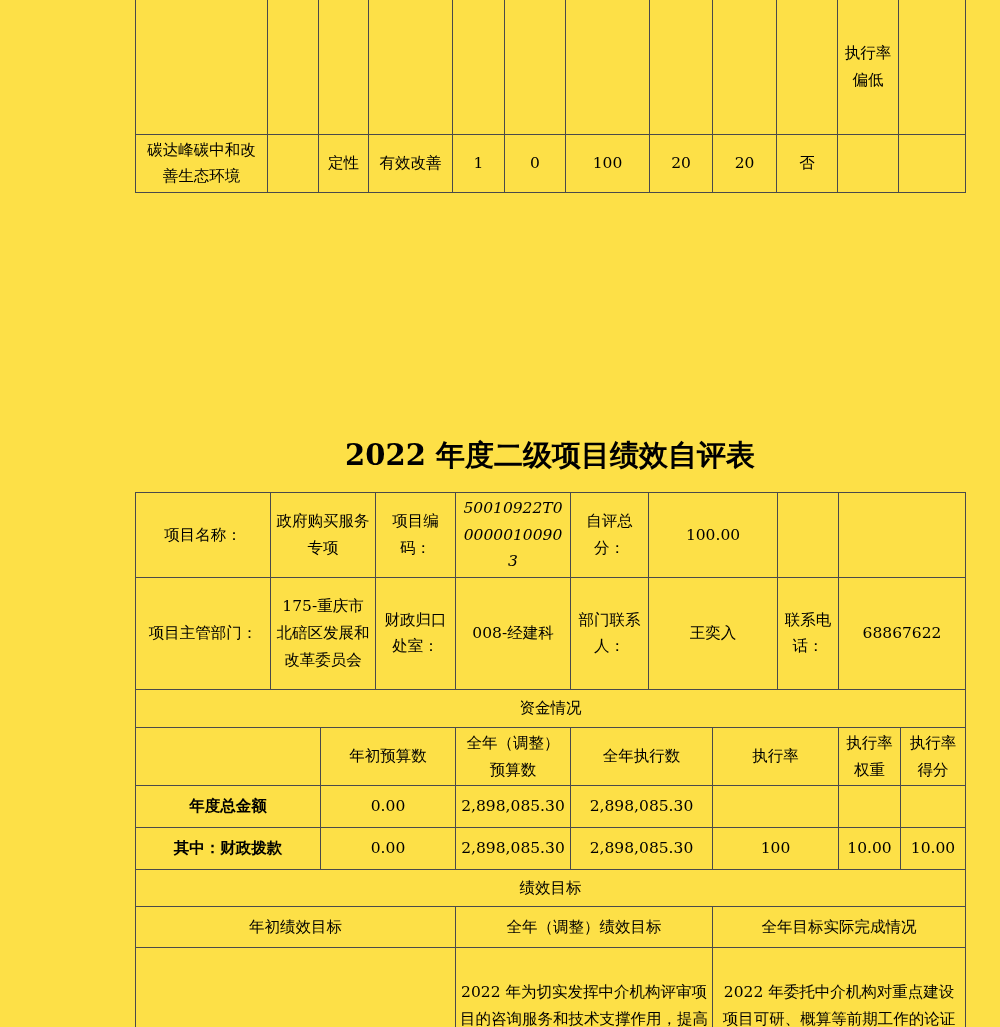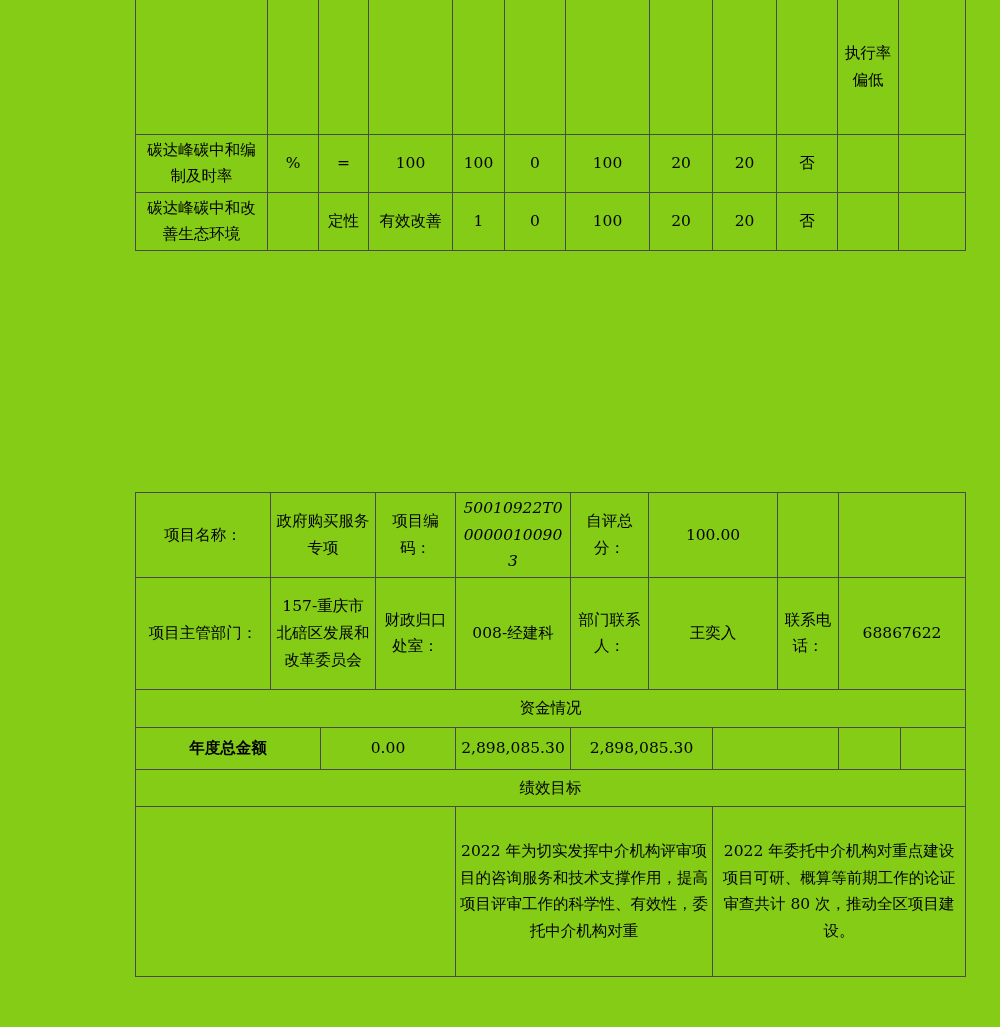--- a/index.html
+++ b/index.html
@@ -1,21 +1,21 @@
 <!DOCTYPE html>
 <html><head>
 <meta charset="utf-8">
 <style>
   html,body{margin:0;padding:0;background:#ffffff;}
   .page{
     position:relative;
     width:1000px;
     height:1027px;
     overflow:hidden;
-    background:#84cc16;
+    background:#fde047;
     color:#000000;
     font-family:"DejaVu Serif","Liberation Serif",serif;
   }
   table.doc-table{
     border-collapse:collapse;
     table-layout:fixed;
     position:absolute;
     left:135px;
     width:830px;
   }
@@ -77,50 +77,37 @@
           <td></td>
           <td></td>
           <td></td>
           <td></td>
           <td></td>
           <td></td>
           <td class="left top">执行率偏低</td>
           <td></td>
         </tr>
         <tr style="height: 57px;">
-          <td class="left">碳达峰碳中和编制及时率</td>
-          <td>%</td>
-          <td>=</td>
-          <td>100</td>
-          <td>100</td>
-          <td>0</td>
-          <td>100</td>
-          <td>20</td>
-          <td>20</td>
-          <td>否</td>
-          <td></td>
-          <td></td>
-        </tr>
-        <tr style="height: 57px;">
           <td class="left">碳达峰碳中和改善生态环境</td>
           <td></td>
           <td>定性</td>
           <td>有效改善</td>
           <td>1</td>
           <td>0</td>
           <td>100</td>
           <td>20</td>
           <td>20</td>
           <td>否</td>
           <td></td>
           <td></td>
         </tr>
       </tbody>
   </table>
 
+  <div class="doc-title">2022 年度二级项目绩效自评表</div>
 
   <table class="doc-table t2">
     <colgroup>
       <col style="width:135px">
         <col style="width:50px">
         <col style="width:55px">
       <col style="width:80px">
         <col style="width:115px">
         <col style="width:78px">
       <col style="width:64px">
@@ -135,42 +122,65 @@
           <td colspan="2">政府购买服务专项</td>
           <td>项目编码：</td>
           <td class="ba">50010922T000000100903</td>
           <td>自评总分：</td>
           <td colspan="2">100.00</td>
           <td></td>
           <td colspan="2"></td>
         </tr>
         <tr style="height: 112px;">
           <td>项目主管部门：</td>
-          <td colspan="2">157-重庆市北碚区发展和改革委员会</td>
+          <td colspan="2">175-重庆市北碚区发展和改革委员会</td>
           <td>财政归口处室：</td>
           <td>008-经建科</td>
           <td>部门联系人：</td>
           <td colspan="2">王奕入</td>
           <td>联系电话：</td>
           <td colspan="2">68867622</td>
         </tr>
         <tr style="height: 38px;">
           <td colspan="11">资金情况</td>
         </tr>
+        <tr style="height: 55px;">
+          <td colspan="2"></td>
+          <td colspan="2">年初预算数</td>
+          <td>全年（调整）预算数</td>
+          <td colspan="2">全年执行数</td>
+          <td colspan="2">执行率</td>
+          <td>执行率权重</td>
+          <td>执行率得分</td>
+        </tr>
         <tr style="height: 42px;">
           <td colspan="2" class="right">年度总金额</td>
           <td colspan="2">0.00</td>
           <td>2,898,085.30</td>
           <td colspan="2">2,898,085.30</td>
           <td colspan="2"></td>
           <td></td>
           <td></td>
         </tr>
+        <tr style="height: 42px;">
+          <td colspan="2" class="right">其中：财政拨款</td>
+          <td colspan="2">0.00</td>
+          <td>2,898,085.30</td>
+          <td colspan="2">2,898,085.30</td>
+          <td colspan="2">100</td>
+          <td>10.00</td>
+          <td>10.00</td>
+        </tr>
         <tr style="height: 37px;">
           <td colspan="11">绩效目标</td>
+        </tr>
+        <tr style="height: 41px;">
+          <td colspan="4">年初绩效目标</td>
+          <td colspan="3">全年（调整）绩效目标</td>
+          <td colspan="4">全年目标实际完成情况</td>
         </tr>
         <tr style="height: 170px;">
           <td colspan="4"></td>
           <td colspan="3" class="left top">2022 年为切实发挥中介机构评审项目的咨询服务和技术支撑作用，提高项目评审工作的科学性、有效性，委托中介机构对重</td>
           <td colspan="4" class="left top">2022 年委托中介机构对重点建设项目可研、概算等前期工作的论证审查共计 80 次，推动全区项目建设。</td>
         </tr>
       </tbody>
   </table>
 
 </div>

